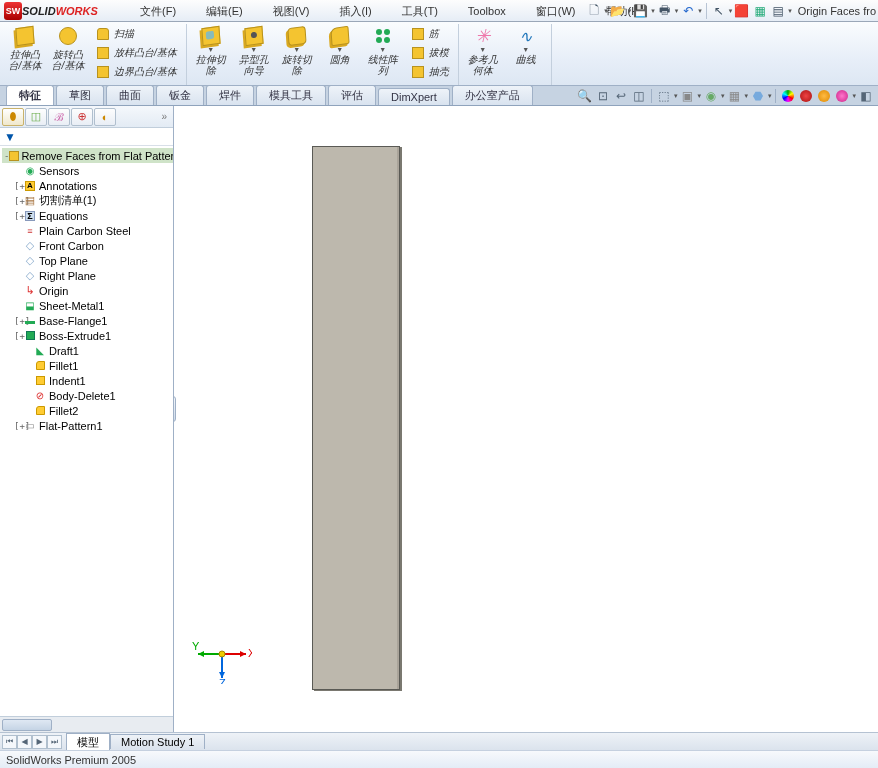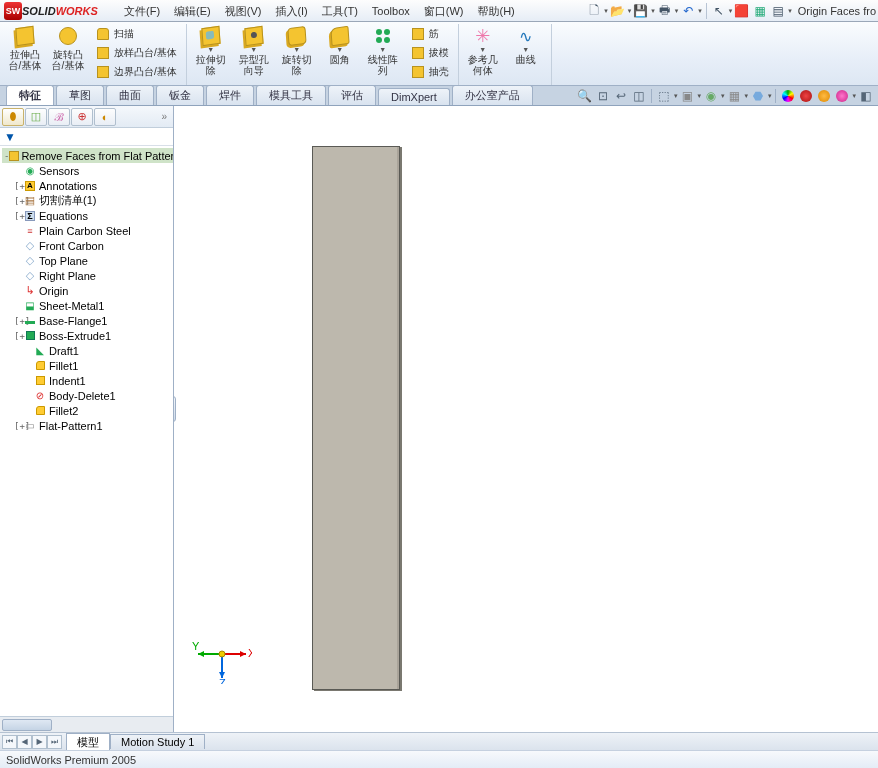--- a/index.html
+++ b/index.html
@@ -5,31 +5,31 @@
 * { margin: 0; padding: 0; box-sizing: border-box; font-family: "Microsoft YaHei", Arial, sans-serif; font-size: 11px; }
 body { width: 878px; height: 768px; background: #fff; overflow: hidden; display: flex; flex-direction: column; user-select: none; }
 
 
 .titlebar { height: 22px; background: linear-gradient(#fdfdfd,#e6edf6); display:flex; align-items:center; padding: 0 4px; border-bottom:1px solid #9aa7b8; }
 .logo { width:18px; height:18px; background:linear-gradient(#e33,#a00); border-radius:3px; color:#fff; font-weight:bold; font-size:9px; display:flex; align-items:center; justify-content:center; }
 .app-title { font-weight:bold; font-style:italic; font-size:12px; }
 .app-title .dark { color:#222; }
 .app-title .red { color:#d22; }
 .menubar-inner { position:absolute; top:0; left:118px; height:22px; display:flex; align-items:center; gap:2px;}
-.menu-item { padding:2px 6px; color:#333; cursor:default; }
+.menu-item { padding:2px 6px; color:#333; cursor:default;margin-left:16px; }
 
 
 .qbar { position:absolute; top:1px; right:2px; height:20px; display:flex; align-items:center; gap:2px; }
 .qicon { width:16px; height:16px; display:flex; align-items:center; justify-content:center; font-size:12px; color:#456; cursor:default;}
 .qsep { width:1px; height:16px; background:#b8c4d4; margin:0 2px;}
 .doc-title { font-size:11px; color:#333; margin-left:4px; white-space:nowrap; }
 
 
 .ribbon { height:64px; background:linear-gradient(#fafcfe,#e7eef8 60%,#dde7f3); border-bottom:1px solid #9fb0c6; display:flex; align-items:stretch; padding:2px 4px 0 4px; gap:1px; position:relative; }
-.rgroup { display:flex; flex-direction:column; align-items:center; padding:0 2px; }
+.rgroup { display:flex; flex-direction:column; align-items:center; padding:0 2px;font-style:italic; }
 .rgroup.sep { border-right:1px solid #c3cfdd; padding-right:6px; margin-right:2px;}
 .rbig { display:flex; flex-direction:column; align-items:center; width:38px; cursor:default;}
 .rbig .ricon { width:24px; height:24px; display:flex; align-items:center; justify-content:center; }
 .rbig .rarrow { font-size:7px; color:#555; margin-top:-2px;}
 .rbig .rlabel { font-size:10px; color:#333; text-align:center; line-height:11px; margin-top:1px; white-space:nowrap;}
 .rrow { display:flex; flex-direction:column; gap:0; }
 .rsmall { display:flex; align-items:center; height:19px; padding:0 3px; cursor:default; gap:3px;}
 .rsmall .ricon { width:16px; height:16px; display:flex; align-items:center; justify-content:center;}
 .rsmall .rlabel { font-size:10px; color:#333; white-space:nowrap;}
 .instant3d { border:1px solid #f3b64c; background:linear-gradient(#fff4dc,#fde6b4); border-radius:3px; padding:4px 6px; display:flex; flex-direction:column; align-items:center; cursor:default; margin-left:2px;}

